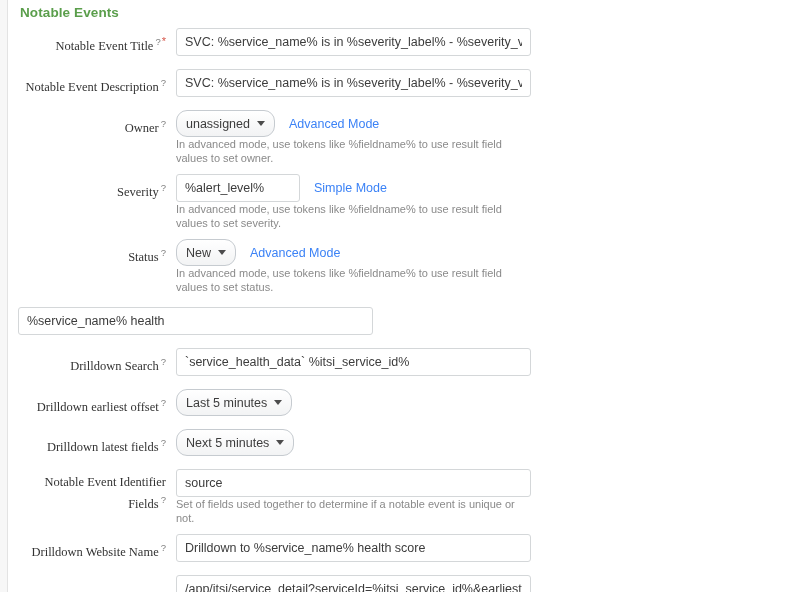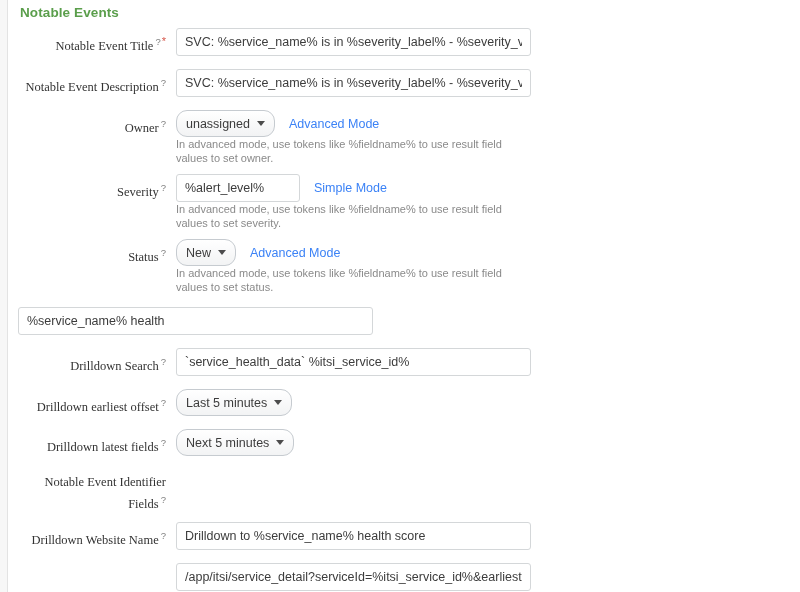--- a/index.html
+++ b/index.html
@@ -282,20 +282,26 @@
         </div>
       </div>
     </div>
 
     <div class="spacer-md"></div>
 
     <div class="row">
       <div class="label-cell">
         <span class="label-text">Notable Event Identifier Fields</span><span class="q">?</span>
       </div>
+      <div class="control-cell">
+        <div class="control-line">
+          <input class="text wide" type="text" value="source" style="">
+        </div>
+        <div class="help">Set of fields used together to determine if a notable event is unique or not.</div>
+      </div>
     </div>
 
     <div class="spacer-sm"></div>
 
     <div class="row">
       <div class="label-cell">
         <span class="label-text">Drilldown Website Name</span><span class="q">?</span>
       </div>
       <div class="control-cell">
         <div class="control-line">

